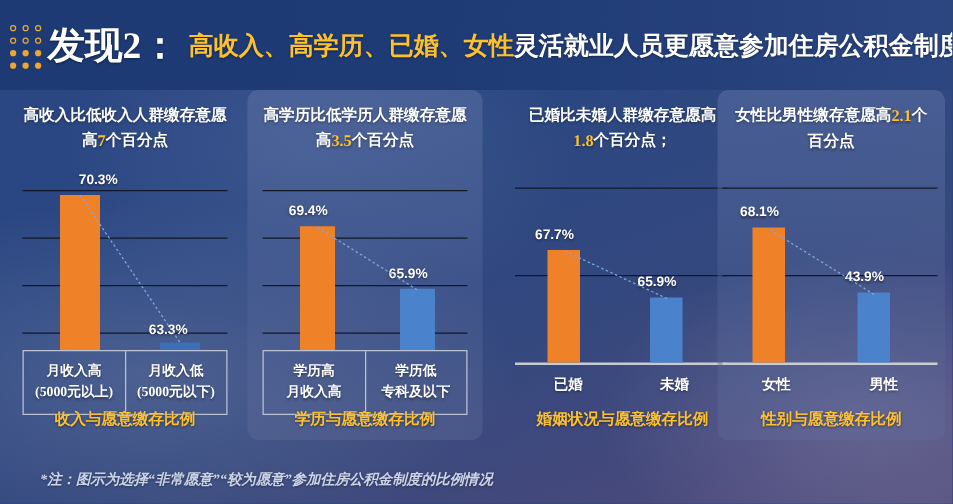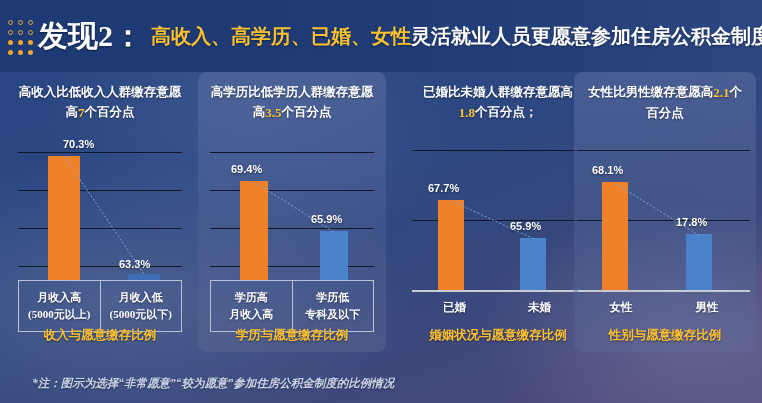--- a/index.html
+++ b/index.html
@@ -249,21 +249,21 @@
       <div class="card-head">
         <span>女性比男性缴存意愿高</span><span class="big">2.1</span><span>个百分点</span>
       </div>
       <div class="plot">
         <div class="grid-line" style="top:4px;"></div>
         <div class="grid-line" style="top:74px;"></div>
         <div class="axis-base" style="top:144px;"></div>
         <div class="bar orange" style="left:28px;width:26px;bottom:2px;height:108px;"></div>
         <div class="bar blue" style="left:112px;width:26px;bottom:2px;height:56px;"></div>
         <div class="bar-val" style="left:18px;top:18px;">68.1%</div>
-        <div class="bar-val" style="left:102px;top:70px;">17.8%</div>
+        <div class="bar-val" style="left:102px;top:70px;">43.9%</div>
         <svg class="connector" style="left:0;top:0;" width="182" height="146">
           <line x1="42" y1="38" x2="126" y2="90" stroke="#7fa8e0" stroke-width="1" stroke-dasharray="2,2"></line>
         </svg>
       </div>
       <div class="lbl-row" style="top:228px;">
         <div class="cell">女性</div>
         <div class="cell">男性</div>
       </div>
       <div class="card-title">性别与愿意缴存比例</div>
     </div>

